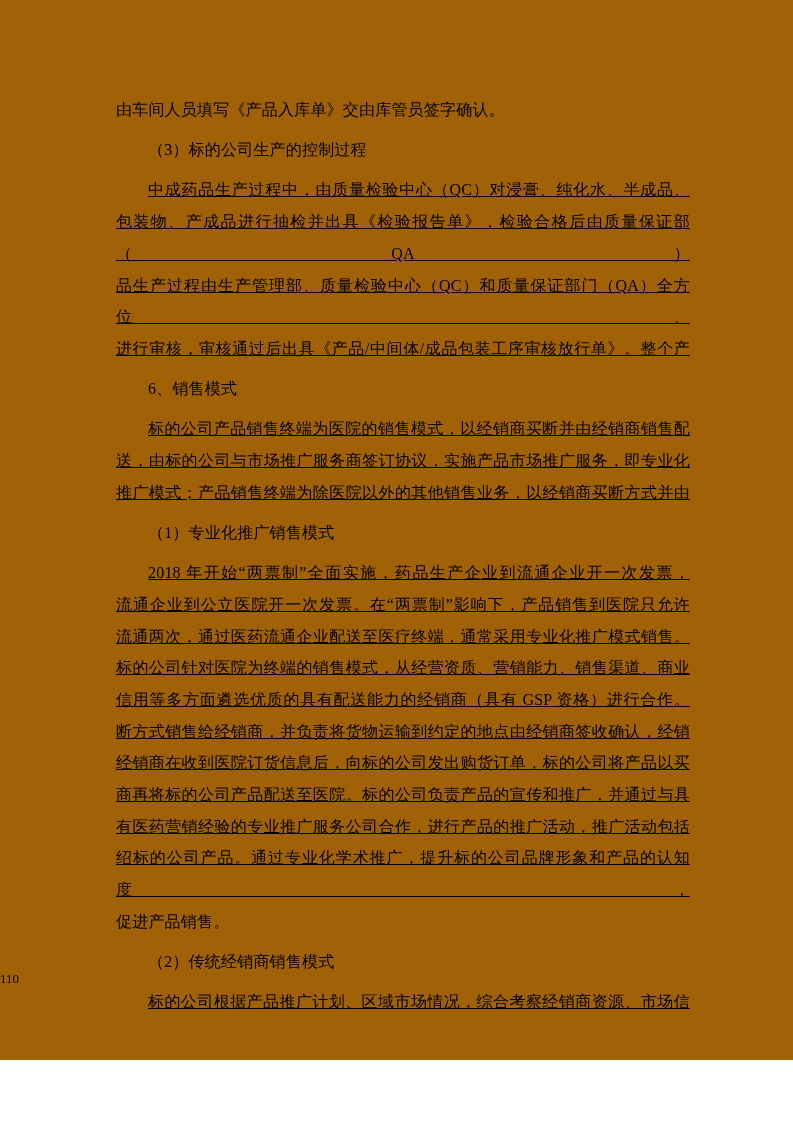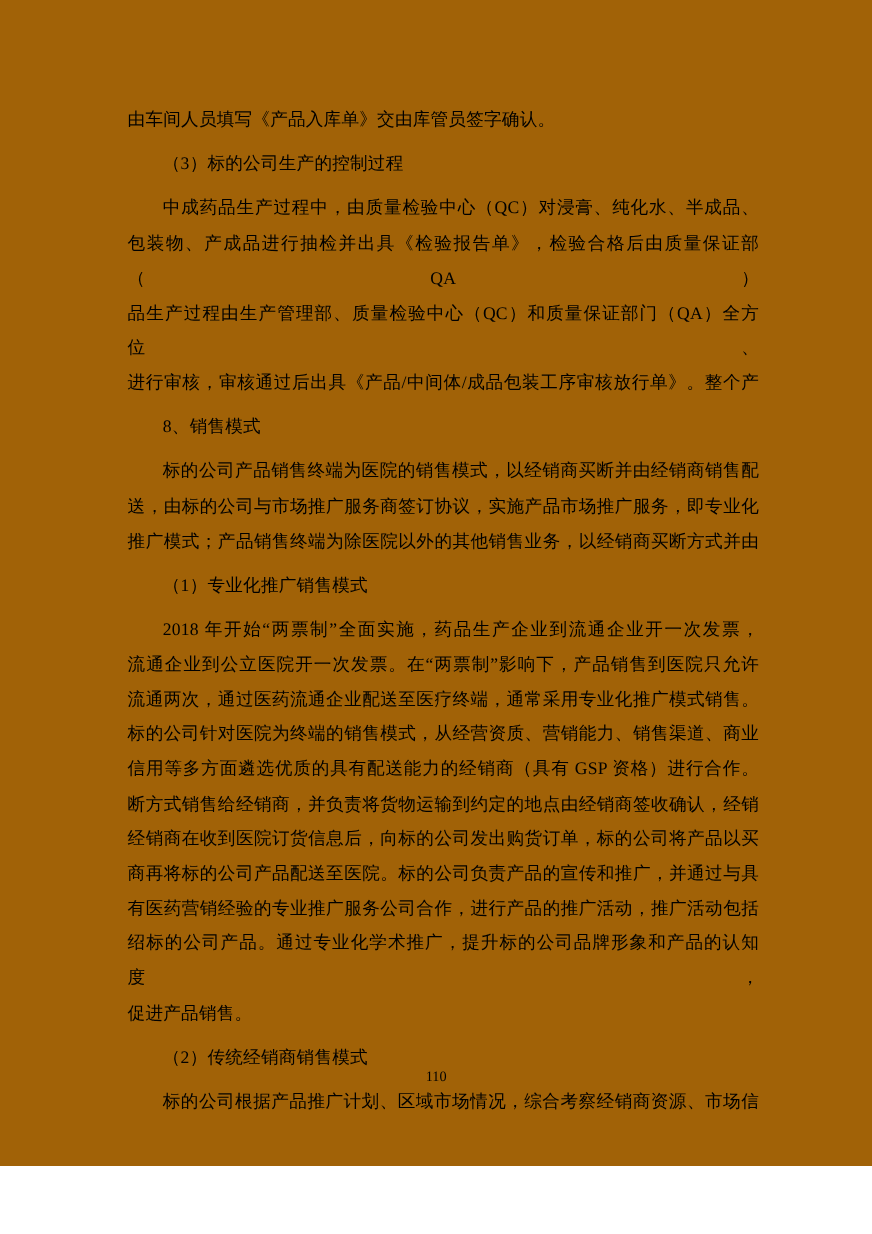--- a/index.html
+++ b/index.html
@@ -23,49 +23,48 @@
     text-justify: inter-character;
     letter-spacing: 0.2px;
   }
   .heading {
     text-indent: 2em;
     margin: 8.5px 0;
     white-space: nowrap;
   }
   .para { margin: 0; }
   .line { text-align: justify; }
-  .line.fill { text-align-last: justify; }
+  .line.fill { text-align-last: justify; text-decoration: underline; }
   .line.ind { text-indent: 2em; }
   .page-number {
     position: absolute;
     left: 0;
     right: 0;
     bottom: 74px;
-    text-align: center;
     font-size: 13px;
     line-height: 15px;
     color: #000000;
   }
 </style>
 </head>
 <body>
 
 <div class="page">
   <div class="content">
       <div class="para">
         <div class="line">由车间人员填写《产品入库单》交由库管员签字确认。</div>
       </div>
       <div class="heading">（3）标的公司生产的控制过程</div>
       <div class="para">
         <div class="line fill ind">中成药品生产过程中，由质量检验中心（QC）对浸膏、纯化水、半成品、</div>
         <div class="line fill">包装物、产成品进行抽检并出具《检验报告单》，检验合格后由质量保证部（QA）</div>
         <div class="line fill">品生产过程由生产管理部、质量检验中心（QC）和质量保证部门（QA）全方位、</div>
         <div class="line fill">进行审核，审核通过后出具《产品/中间体/成品包装工序审核放行单》。整个产</div>
       </div>
-      <div class="heading">8、销售模式</div>
+      <div class="heading">6、销售模式</div>
       <div class="para">
         <div class="line fill ind">标的公司产品销售终端为医院的销售模式，以经销商买断并由经销商销售配</div>
         <div class="line fill">送，由标的公司与市场推广服务商签订协议，实施产品市场推广服务，即专业化</div>
         <div class="line fill">推广模式；产品销售终端为除医院以外的其他销售业务，以经销商买断方式并由</div>
       </div>
       <div class="heading">（1）专业化推广销售模式</div>
       <div class="para">
         <div class="line fill ind">2018 年开始“两票制”全面实施，药品生产企业到流通企业开一次发票，</div>
         <div class="line fill">流通企业到公立医院开一次发票。在“两票制”影响下，产品销售到医院只允许</div>
         <div class="line fill">流通两次，通过医药流通企业配送至医疗终端，通常采用专业化推广模式销售。</div>

